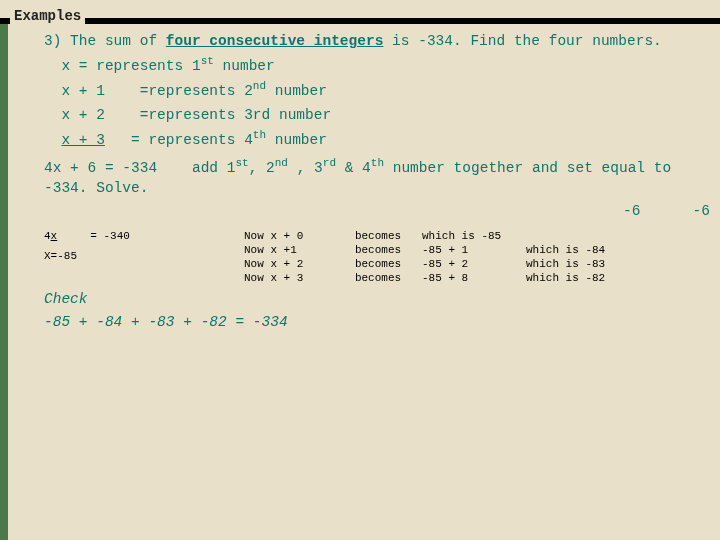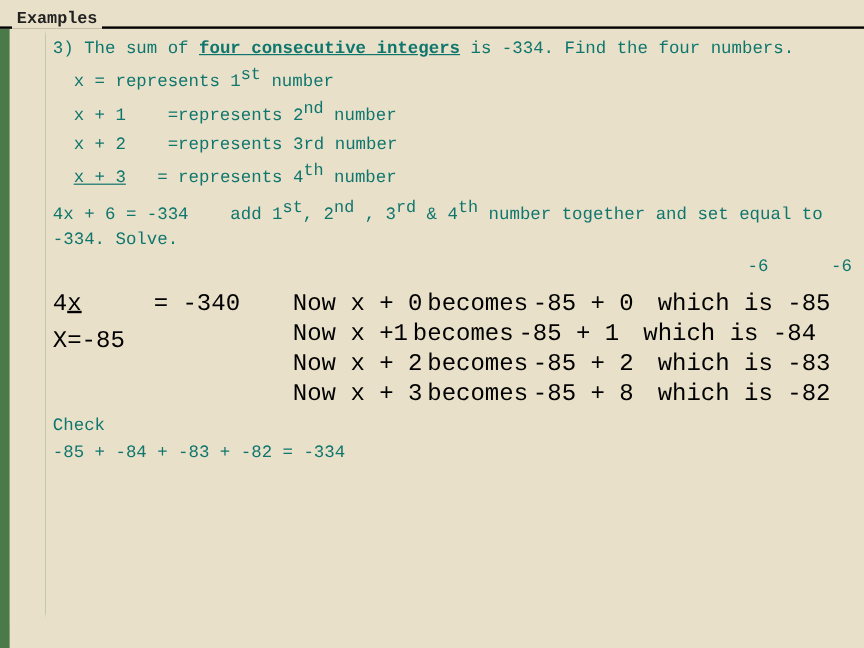--- a/index.html
+++ b/index.html
@@ -70,21 +70,21 @@
       color: #0f766e;
       font-size: 14.5px;
       line-height: 1.4;
     }
 
     .underline-text {
       text-decoration: underline;
     }
 
     sup {
-      font-size: 14px;
+      font-size: 11px;
       vertical-align: super;
     }
 
     .solve-section {
       display: flex;
       margin-top: 6px;
       gap: 0;
     }
 
     .left-solve {
@@ -93,50 +93,51 @@
 
     .right-solve {
       flex: 1;
     }
 
     .row-line {
       display: flex;
       align-items: flex-start;
       gap: 4px;
       margin: 2px 0;
-      font-size: 20px;
+      font-size: 11px;
     }
 
     .col-becomes {
       min-width: 80px;
       text-align: center;
     }
     .col-expr {
       min-width: 90px;
     }
     .col-result {
       min-width: 100px;
     }
     .col-which {
       min-width: 120px;
     }
 
     .check-section {
       margin-top: 2px;
       font-size: 14.5px;
+      font-style: italic;
     }
 
     .top-title-bar {
       position: absolute;
       top: 0;
       left: 0;
       right: 0;
       height: 24px;
       background: #e8e0c8;
-      border-bottom: 2px solid #000000;
+      border-bottom: 6px solid #000000;
       z-index: 5;
       display: flex;
       align-items: center;
       padding-left: 10px;
     }
   </style>
 </head>
 <body>
 
 <div class="left-deco"></div>
@@ -188,21 +189,20 @@
       <div class="row-line" style="margin-top:8px;">
         <span>X=-85</span>
       </div>
     </div>
 
     <div class="right-solve">
 
       <div class="row-line">
         <span class="col-expr">Now x + 0</span>
         <span class="col-becomes">becomes</span>
-        <span class="col-result">-85 + 0</span>
         <span class="col-which">which is -85</span>
       </div>
 
       <div class="row-line">
         <span class="col-expr">Now x +1</span>
         <span class="col-becomes">becomes</span>
         <span class="col-result">-85 + 1</span>
         <span class="col-which">which is -84</span>
       </div>
 

